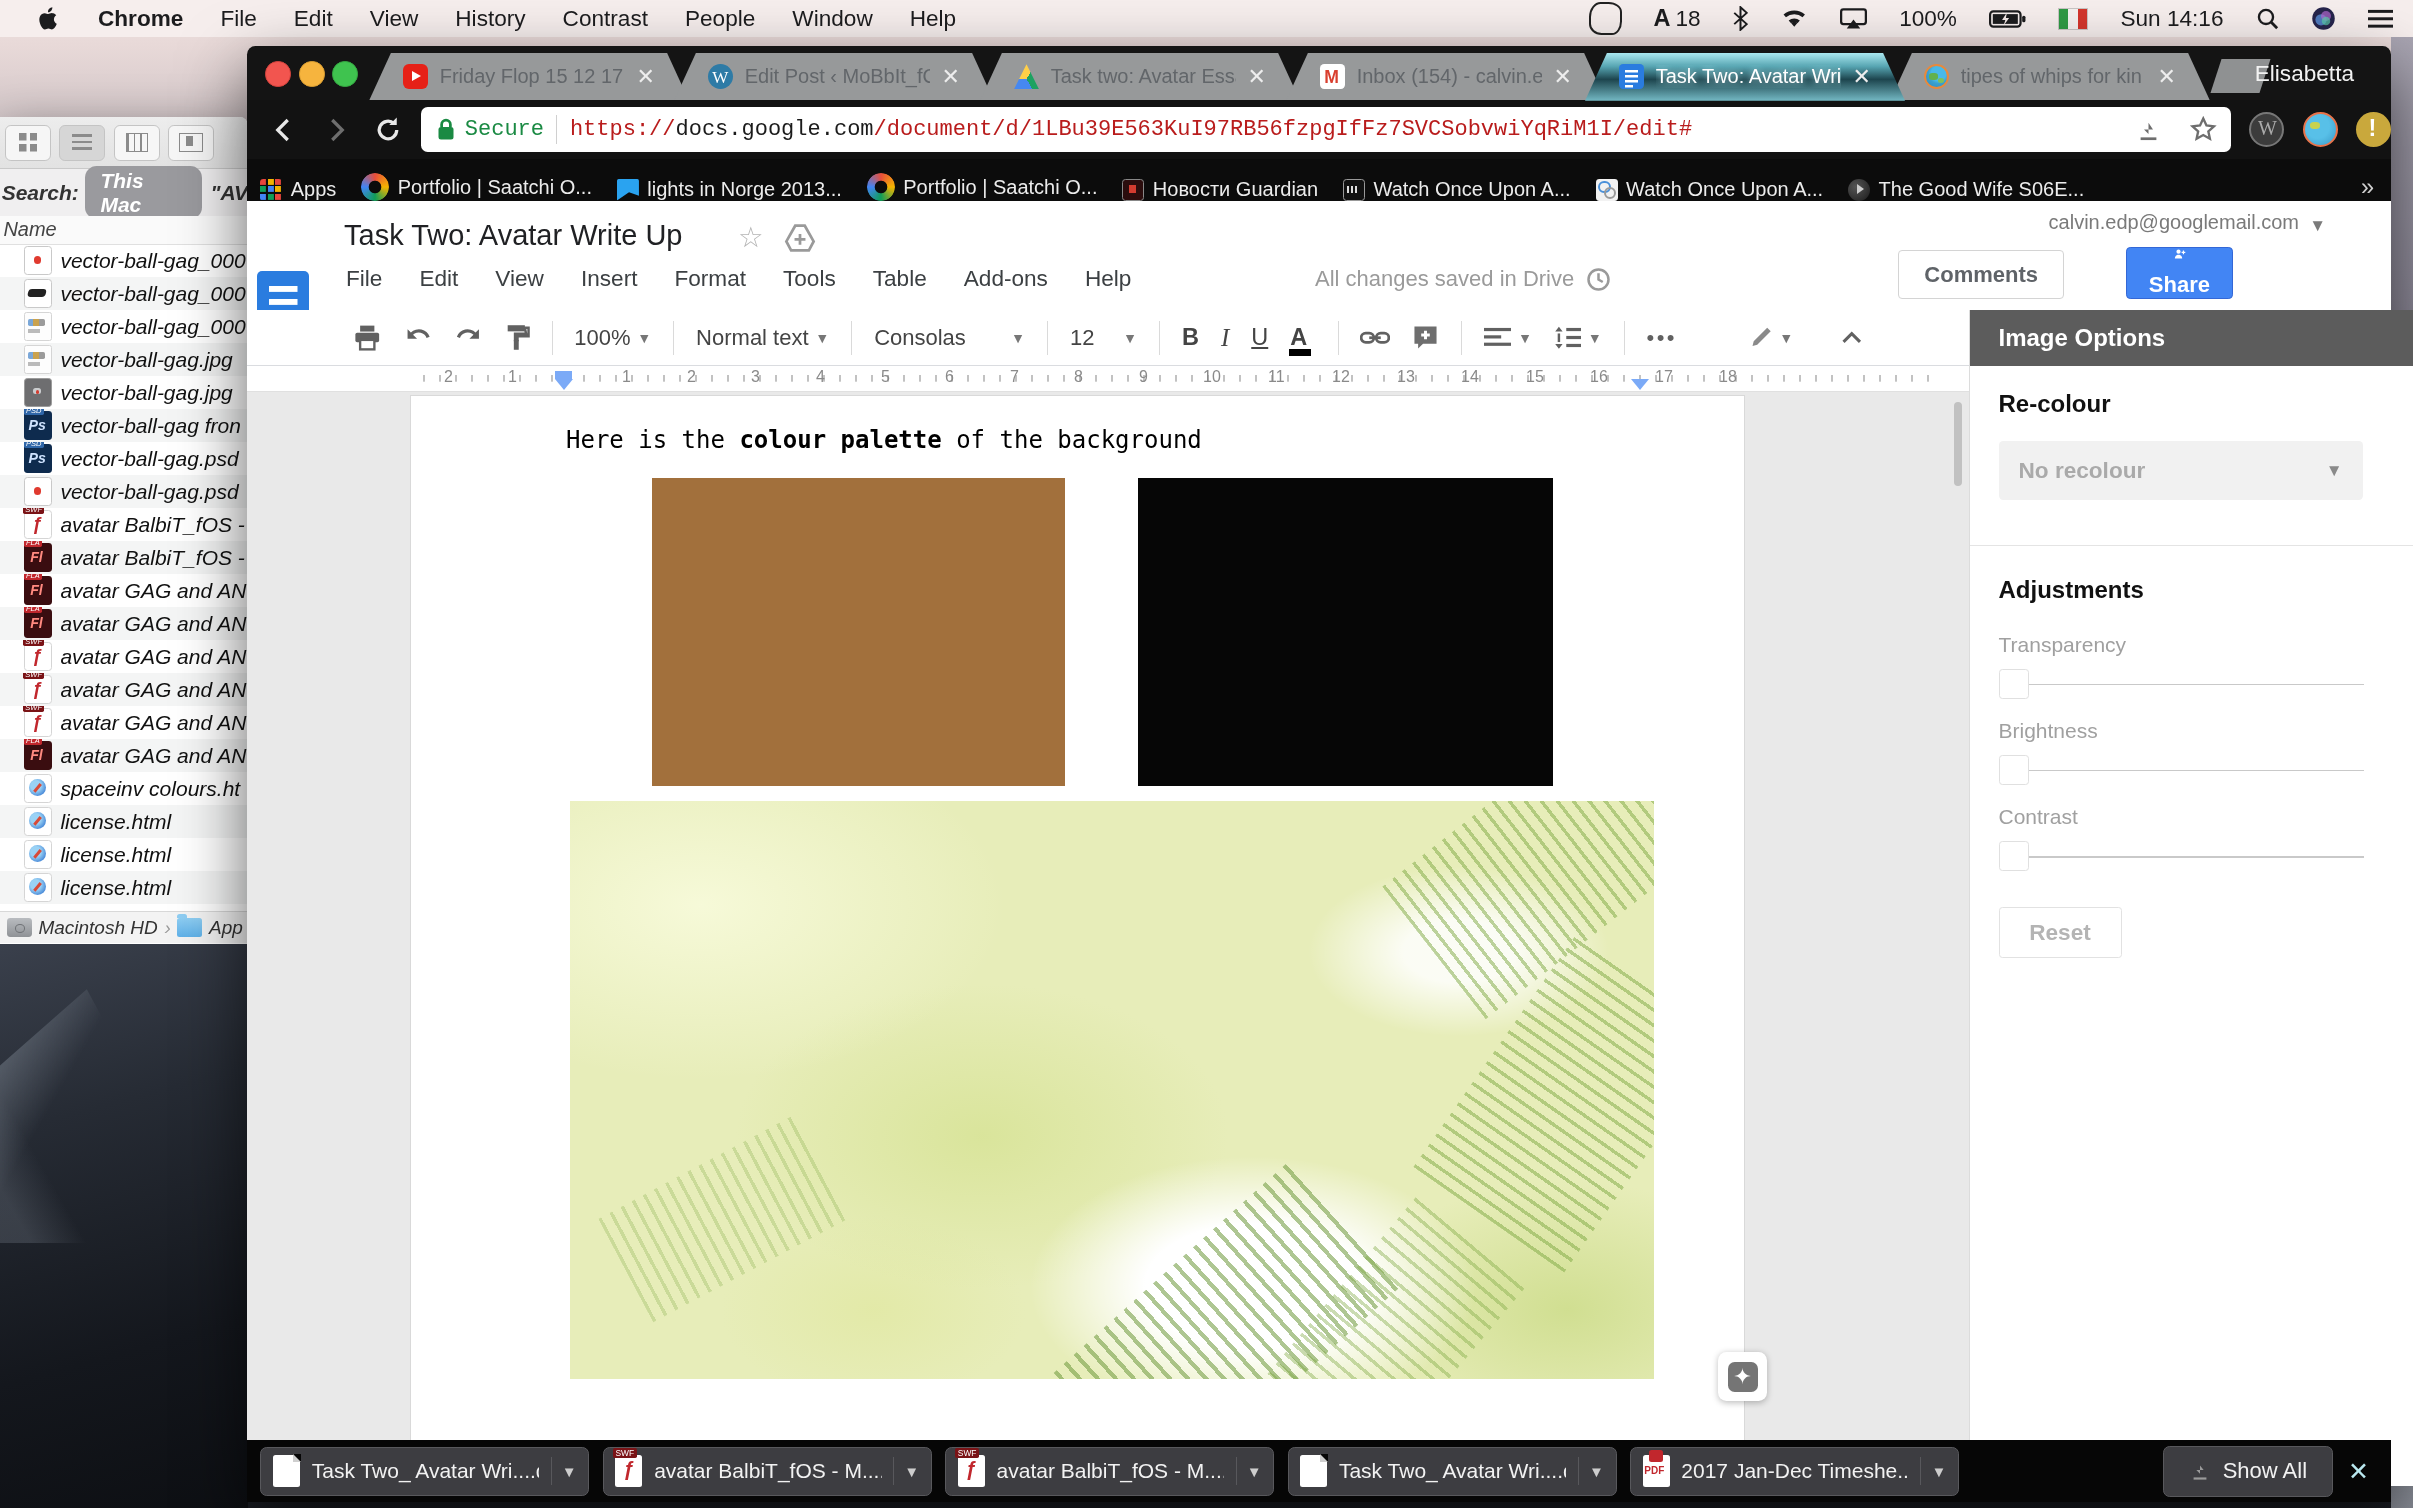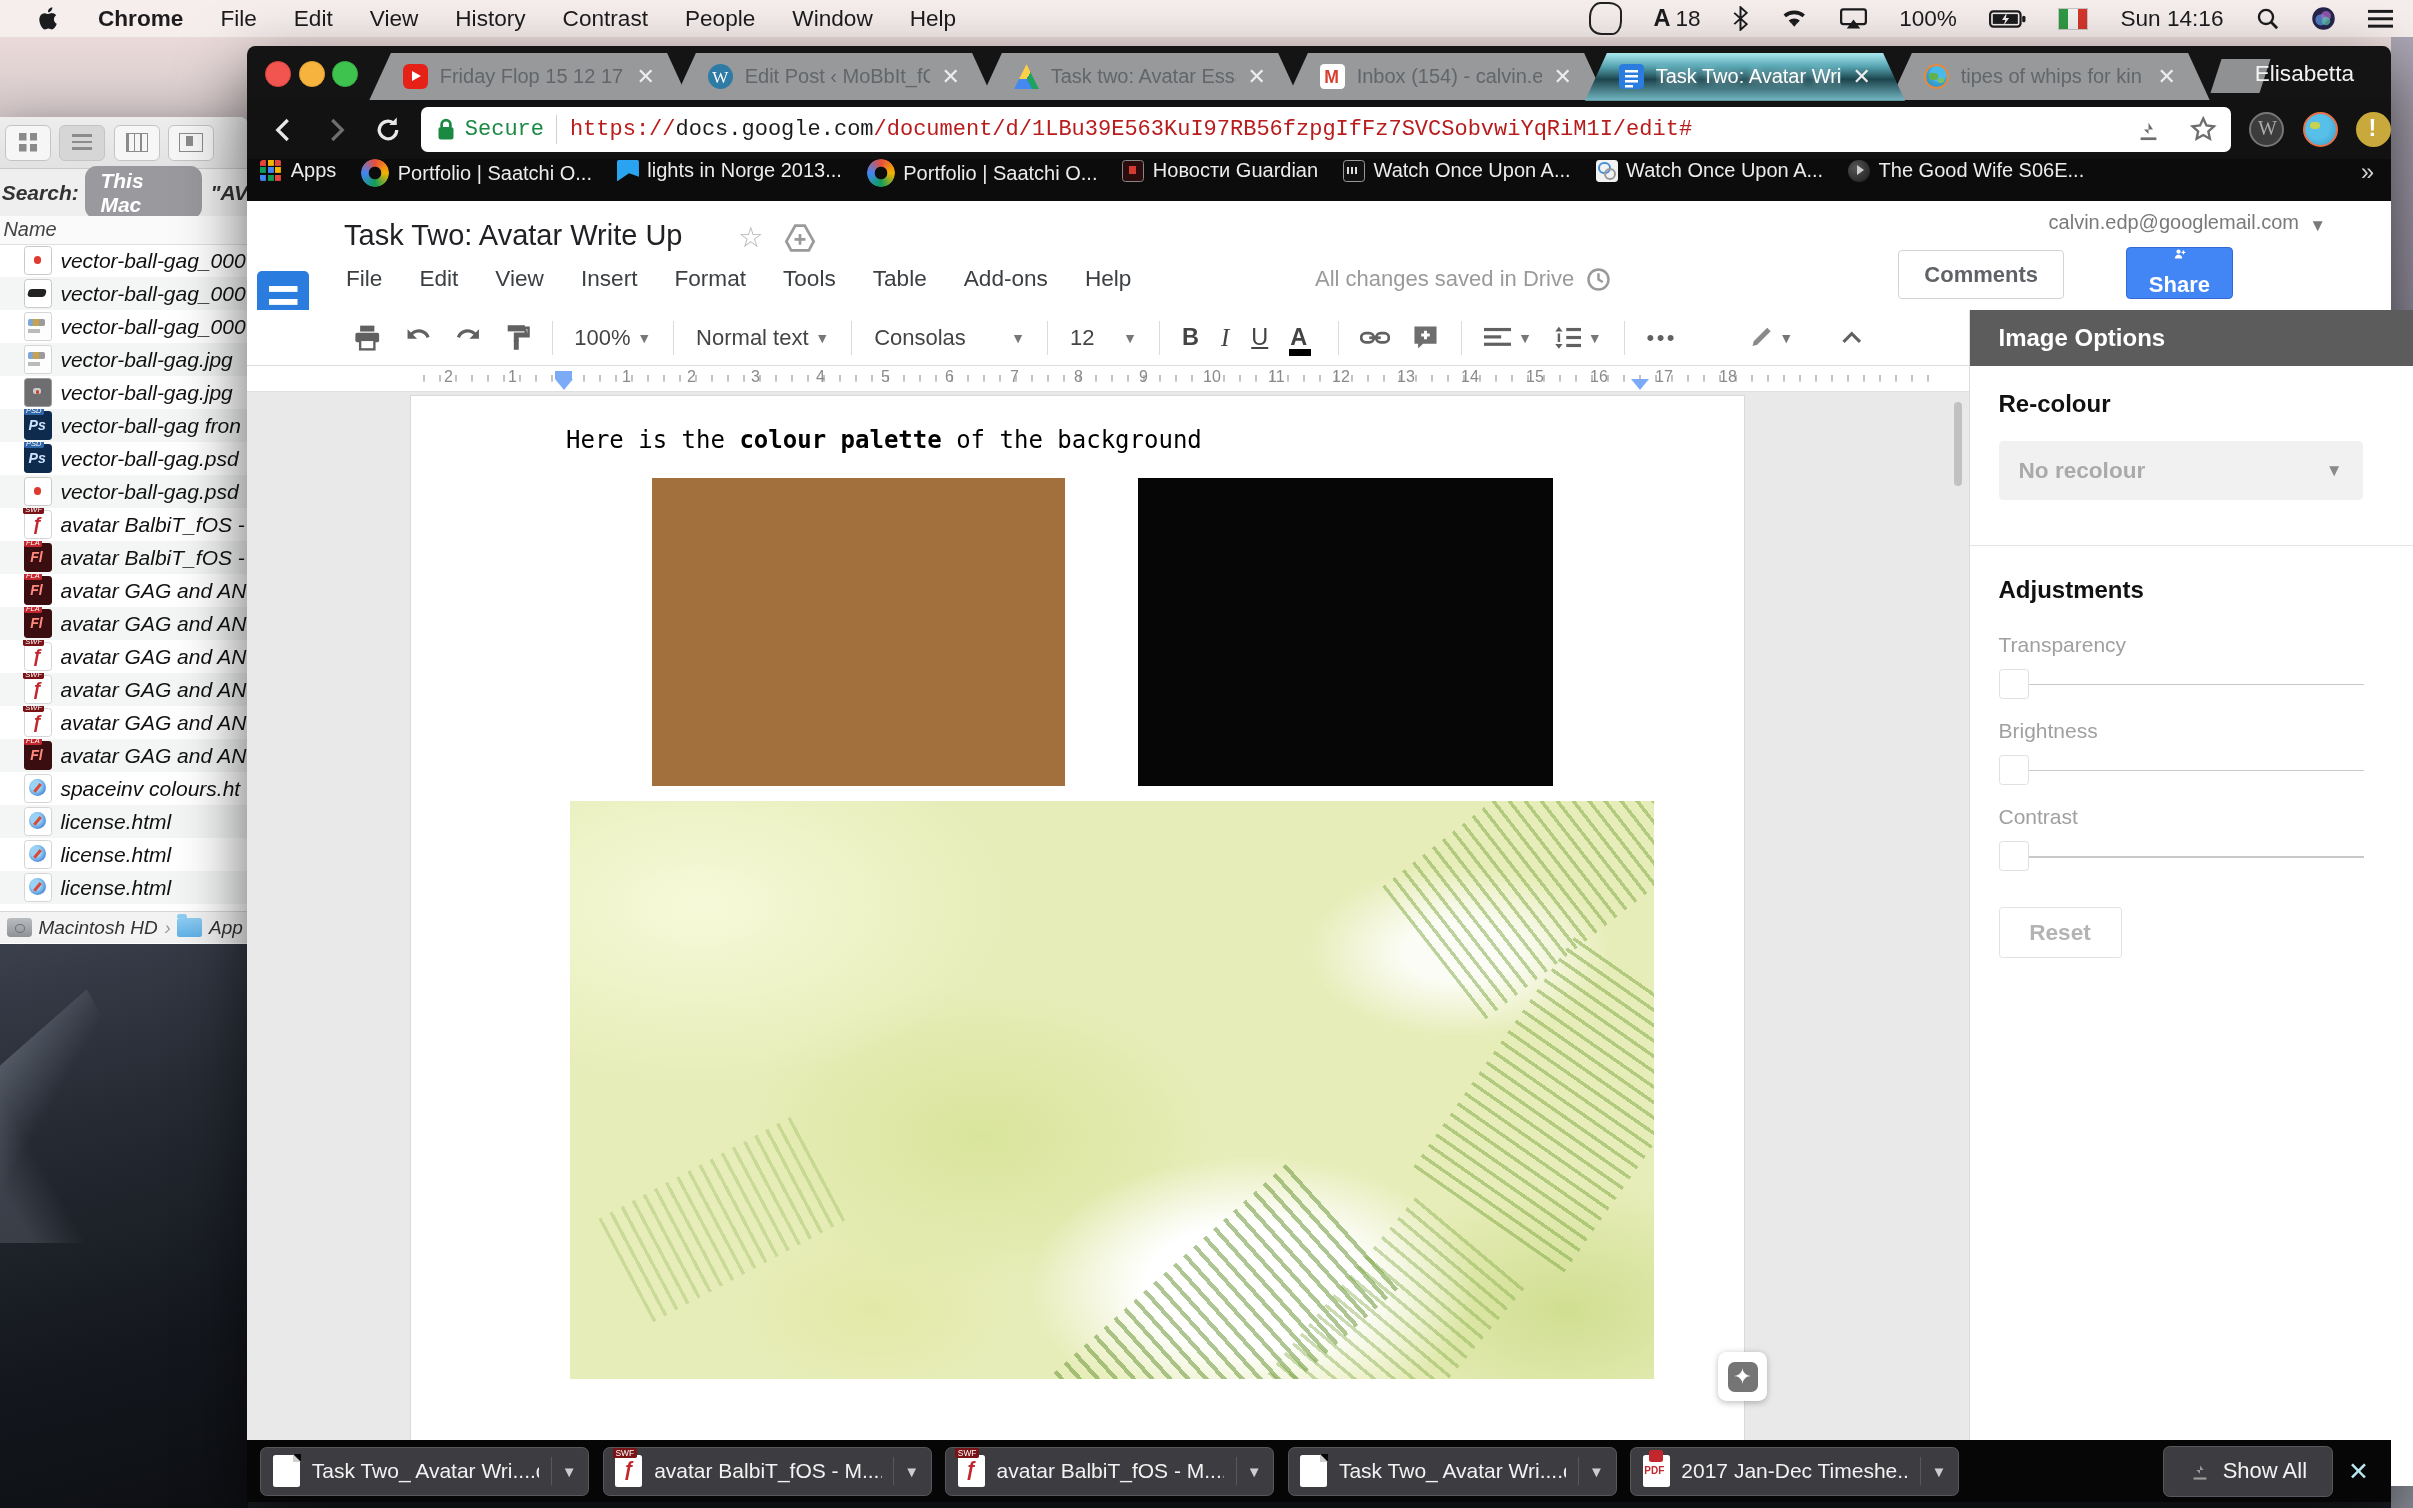--- a/index.html
+++ b/index.html
@@ -136,21 +136,21 @@
   #urlfield .field-ico{flex:0 0 auto;margin:0 13.4px;}
   .ext-ico{width:35px;height:35px;border-radius:50%;margin-left:18.4px;flex:0 0 auto;position:relative;}
   .ext-ico.wp{background:#3c3c3c;border:2.5px solid #777;box-sizing:border-box;}
   .ext-ico.wp:before{content:"W";position:absolute;left:6.7px;top:3.4px;color:#aaa;font-size:20px;font-family:"Liberation Serif",serif;}
   .ext-ico.globe2{background:radial-gradient(circle at 40% 40%,#58c0e8 0 45%,#3898c6 100%);border:2.5px solid #e8734a;box-sizing:border-box;}
   .ext-ico.globe2:before{content:"";position:absolute;left:5px;top:7.5px;width:10px;height:7.5px;background:#c8d24e;border-radius:40%;}
   .ext-ico.alert{background:#c9a83c;}
   .ext-ico.alert:before{content:"!";position:absolute;left:12.6px;top:3.4px;color:#fff;font-size:23.5px;font-weight:700;}
   
   #bookmarksbar{position:absolute;left:0;top:113px;width:2144px;height:42px;background:#0c0c0c;
-    display:flex;align-items:flex-start;gap:25px;padding-left:13.4px;box-sizing:border-box;color:#ececec;font-size:20px;}
+    display:flex;align-items:flex-end;gap:25px;padding-left:13.4px;box-sizing:border-box;color:#ececec;font-size:20px;}
   .bm{display:flex;align-items:center;gap:8.4px;white-space:nowrap;}
   .bm-ico{width:22px;height:22px;flex:0 0 auto;border-radius:3.4px;position:relative;}
   .bm-ico.apps{background:
     linear-gradient(#e8453c,#e8453c) 0 0/5.9px 5.9px no-repeat,linear-gradient(#f4b400,#f4b400) 7.5px 0/5.9px 5.9px no-repeat,linear-gradient(#e8453c,#e8453c) 15px 0/5.9px 5.9px no-repeat,
     linear-gradient(#0f9d58,#0f9d58) 0 7.5px/5.9px 5.9px no-repeat,linear-gradient(#4285f4,#4285f4) 7.5px 7.5px/5.9px 5.9px no-repeat,linear-gradient(#f4b400,#f4b400) 15px 7.5px/5.9px 5.9px no-repeat,
     linear-gradient(#4285f4,#4285f4) 0 15px/5.9px 5.9px no-repeat,linear-gradient(#0f9d58,#0f9d58) 7.5px 15px/5.9px 5.9px no-repeat,linear-gradient(#e8453c,#e8453c) 15px 15px/5.9px 5.9px no-repeat;}
   .bm-ico.ring{border-radius:50%;border:3.4px solid transparent;background:
     conic-gradient(#e84e3c,#f4b400,#0f9d58,#4285f4,#e84e3c) border-box;
     -webkit-mask:radial-gradient(circle 6.7px,transparent 5.9px,#000 6.7px);mask:radial-gradient(circle 6.7px,transparent 5.9px,#000 6.7px);}
   .bm-ico.flagblue{background:#2aa3f0;border-radius:1.7px;clip-path:polygon(0 0,100% 0,100% 78%,55% 62%,0 100%);}

